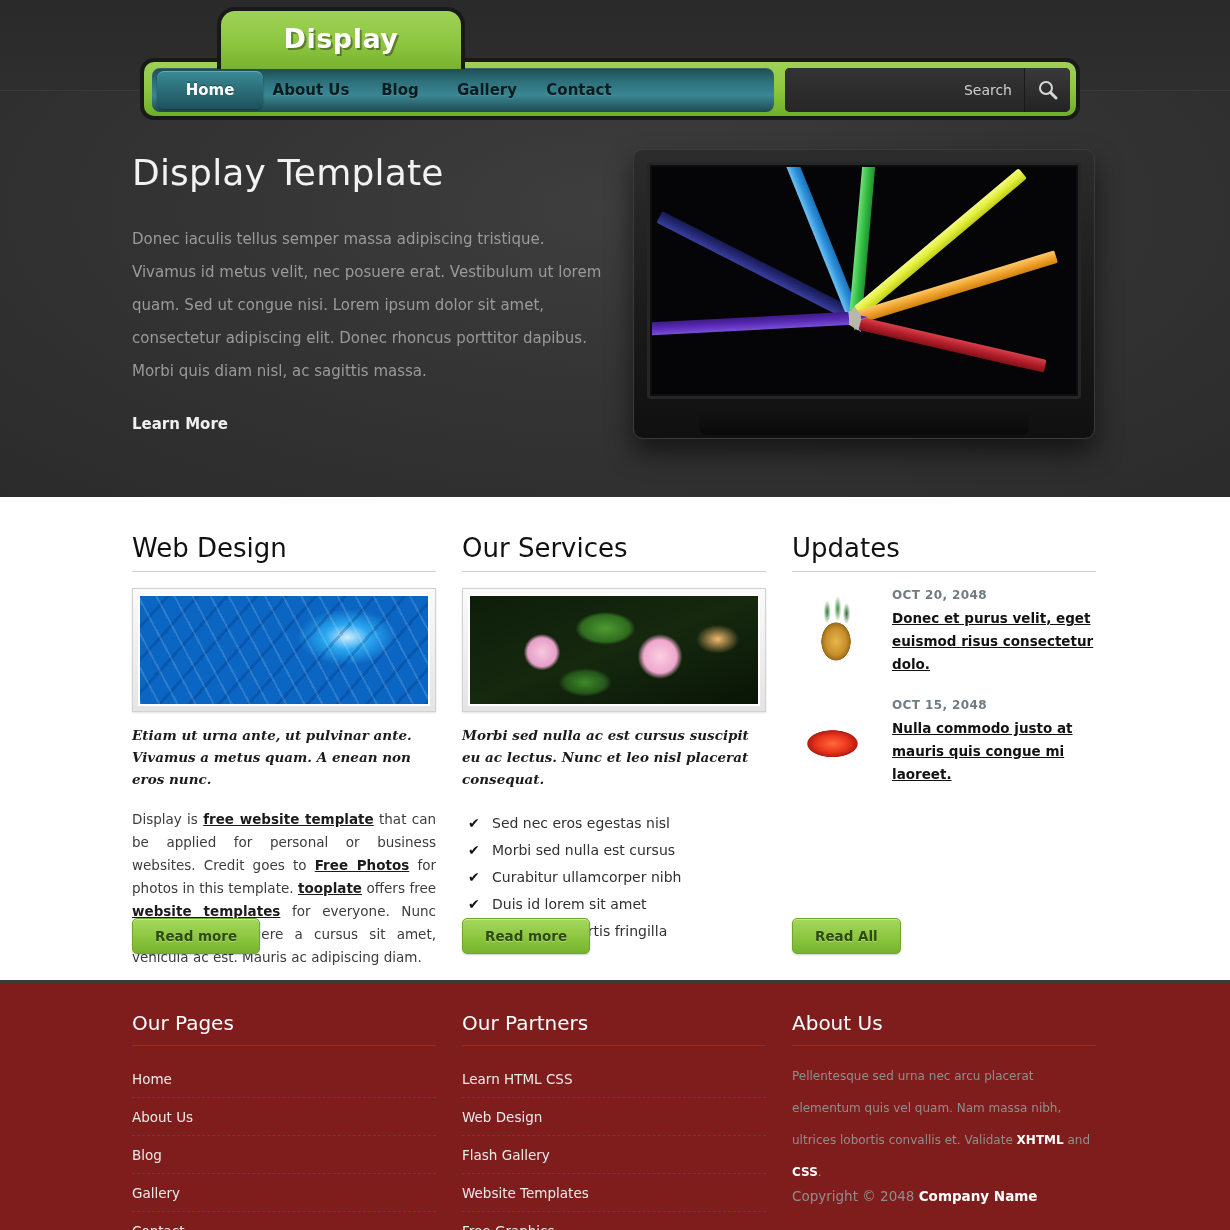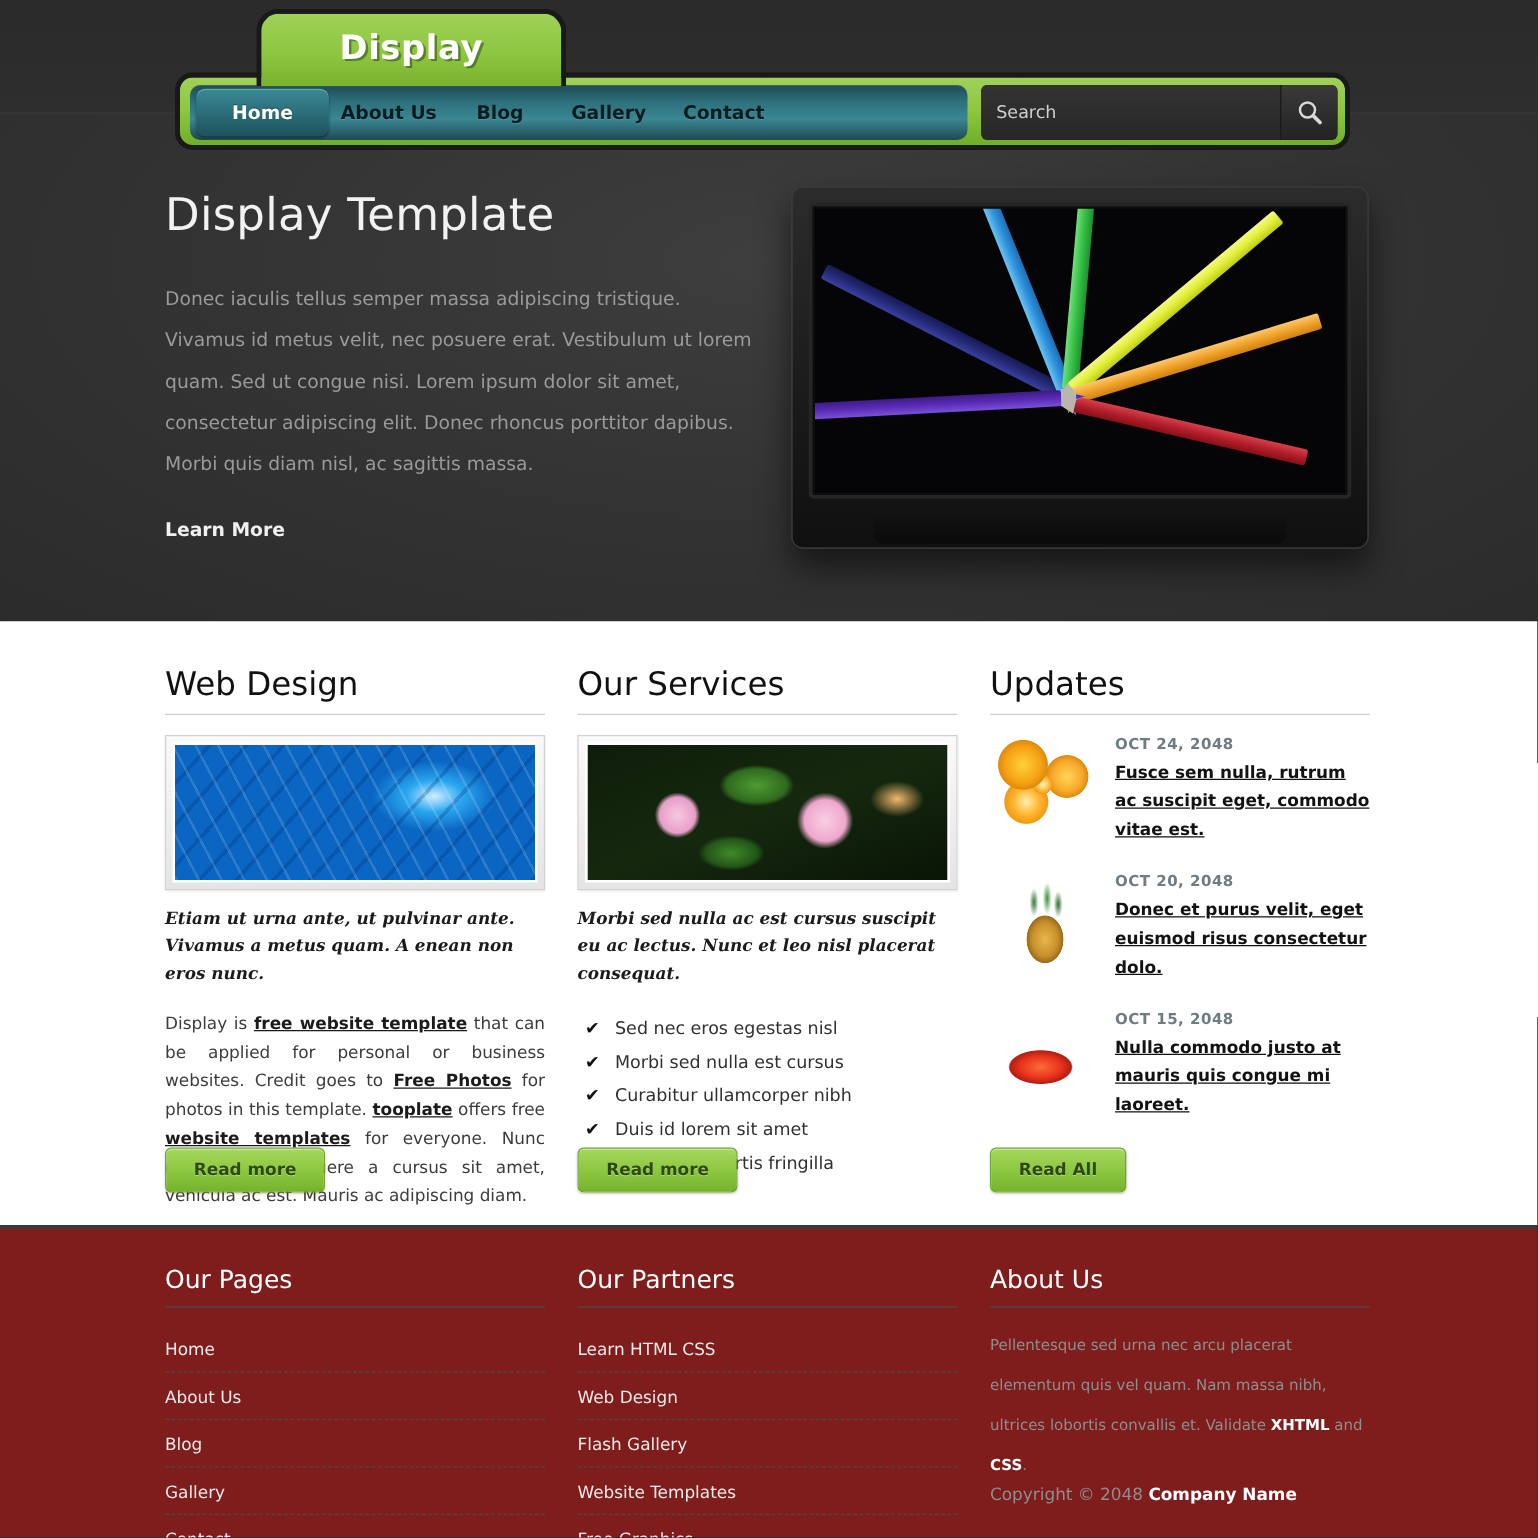--- a/index.html
+++ b/index.html
@@ -23,21 +23,21 @@
   }
   .header-top-strip {
     position: absolute; top: 0; left: 0; right: 0; height: 91px;
     background: linear-gradient(180deg, #2a2a2a 0%, #2e2e2e 100%);
     border-bottom: 1px solid #3a3a3a;
   }
 
   .nav-wrap { position: absolute; top: 0; left: 205px; width: 880px; }
 
   .logo-tab {
-    position: absolute; top: 7px; left: 0px;
+    position: absolute; top: 7px; left: 12px;
     width: 248px; height: 62px;
     background: linear-gradient(180deg, #9fd158 0%, #8dc63f 55%, #78b22f 100%);
     border: 4px solid #191919;
     border-bottom: none;
     border-radius: 18px 18px 0 0;
     z-index: 3;
   }
   .logo-text {
     position: absolute; left: 0; right: 0; top: 12px;
     text-align: center;
@@ -97,20 +97,21 @@
     overflow: hidden;
   }
   .search-input {
     flex: 1;
     background: linear-gradient(180deg, #333333 0%, #272727 100%);
     border: none; outline: none;
     padding: 0 12px;
     color: #d8d8d8;
     font-family: "DejaVu Sans", sans-serif;
     font-size: 14px;
+    text-align: right;
   }
   .search-input::placeholder { color: #cfcfcf; }
   .search-btn {
     width: 46px;
     background: linear-gradient(180deg, #3a3a3a 0%, #232323 100%);
     border-left: 1px solid #1a1a1a;
     display: flex; align-items: center; justify-content: center;
     cursor: pointer;
   }
 
@@ -460,29 +461,20 @@
             <li><span class="chk">✔</span>Curabitur ullamcorper nibh</li>
             <li><span class="chk">✔</span>Duis id lorem sit amet</li>
             <li><span class="chk">✔</span>Praesent lobortis fringilla</li>
           </ul>
         <a class="btn-green btn-b">Read more</a>
       </div>
 
       <div class="col col-c">
         <h2 class="col-title">Updates</h2>
 
-        <div class="upd">
-          <div class="upd-thumb">
-              <div class="img-oranges"></div>
-            </div>
-          <div class="upd-body">
-            <div class="upd-date">OCT 24, 2048</div>
-            <a class="upd-link">Fusce sem nulla, rutrum ac suscipit eget, commodo vitae est.</a>
-          </div>
-        </div>
 
         <div class="upd">
           <div class="upd-thumb">
               <div class="img-pineapple"></div>
             </div>
           <div class="upd-body">
             <div class="upd-date">OCT 20, 2048</div>
             <a class="upd-link">Donec et purus velit, eget euismod risus consectetur dolo.</a>
           </div>
         </div>

